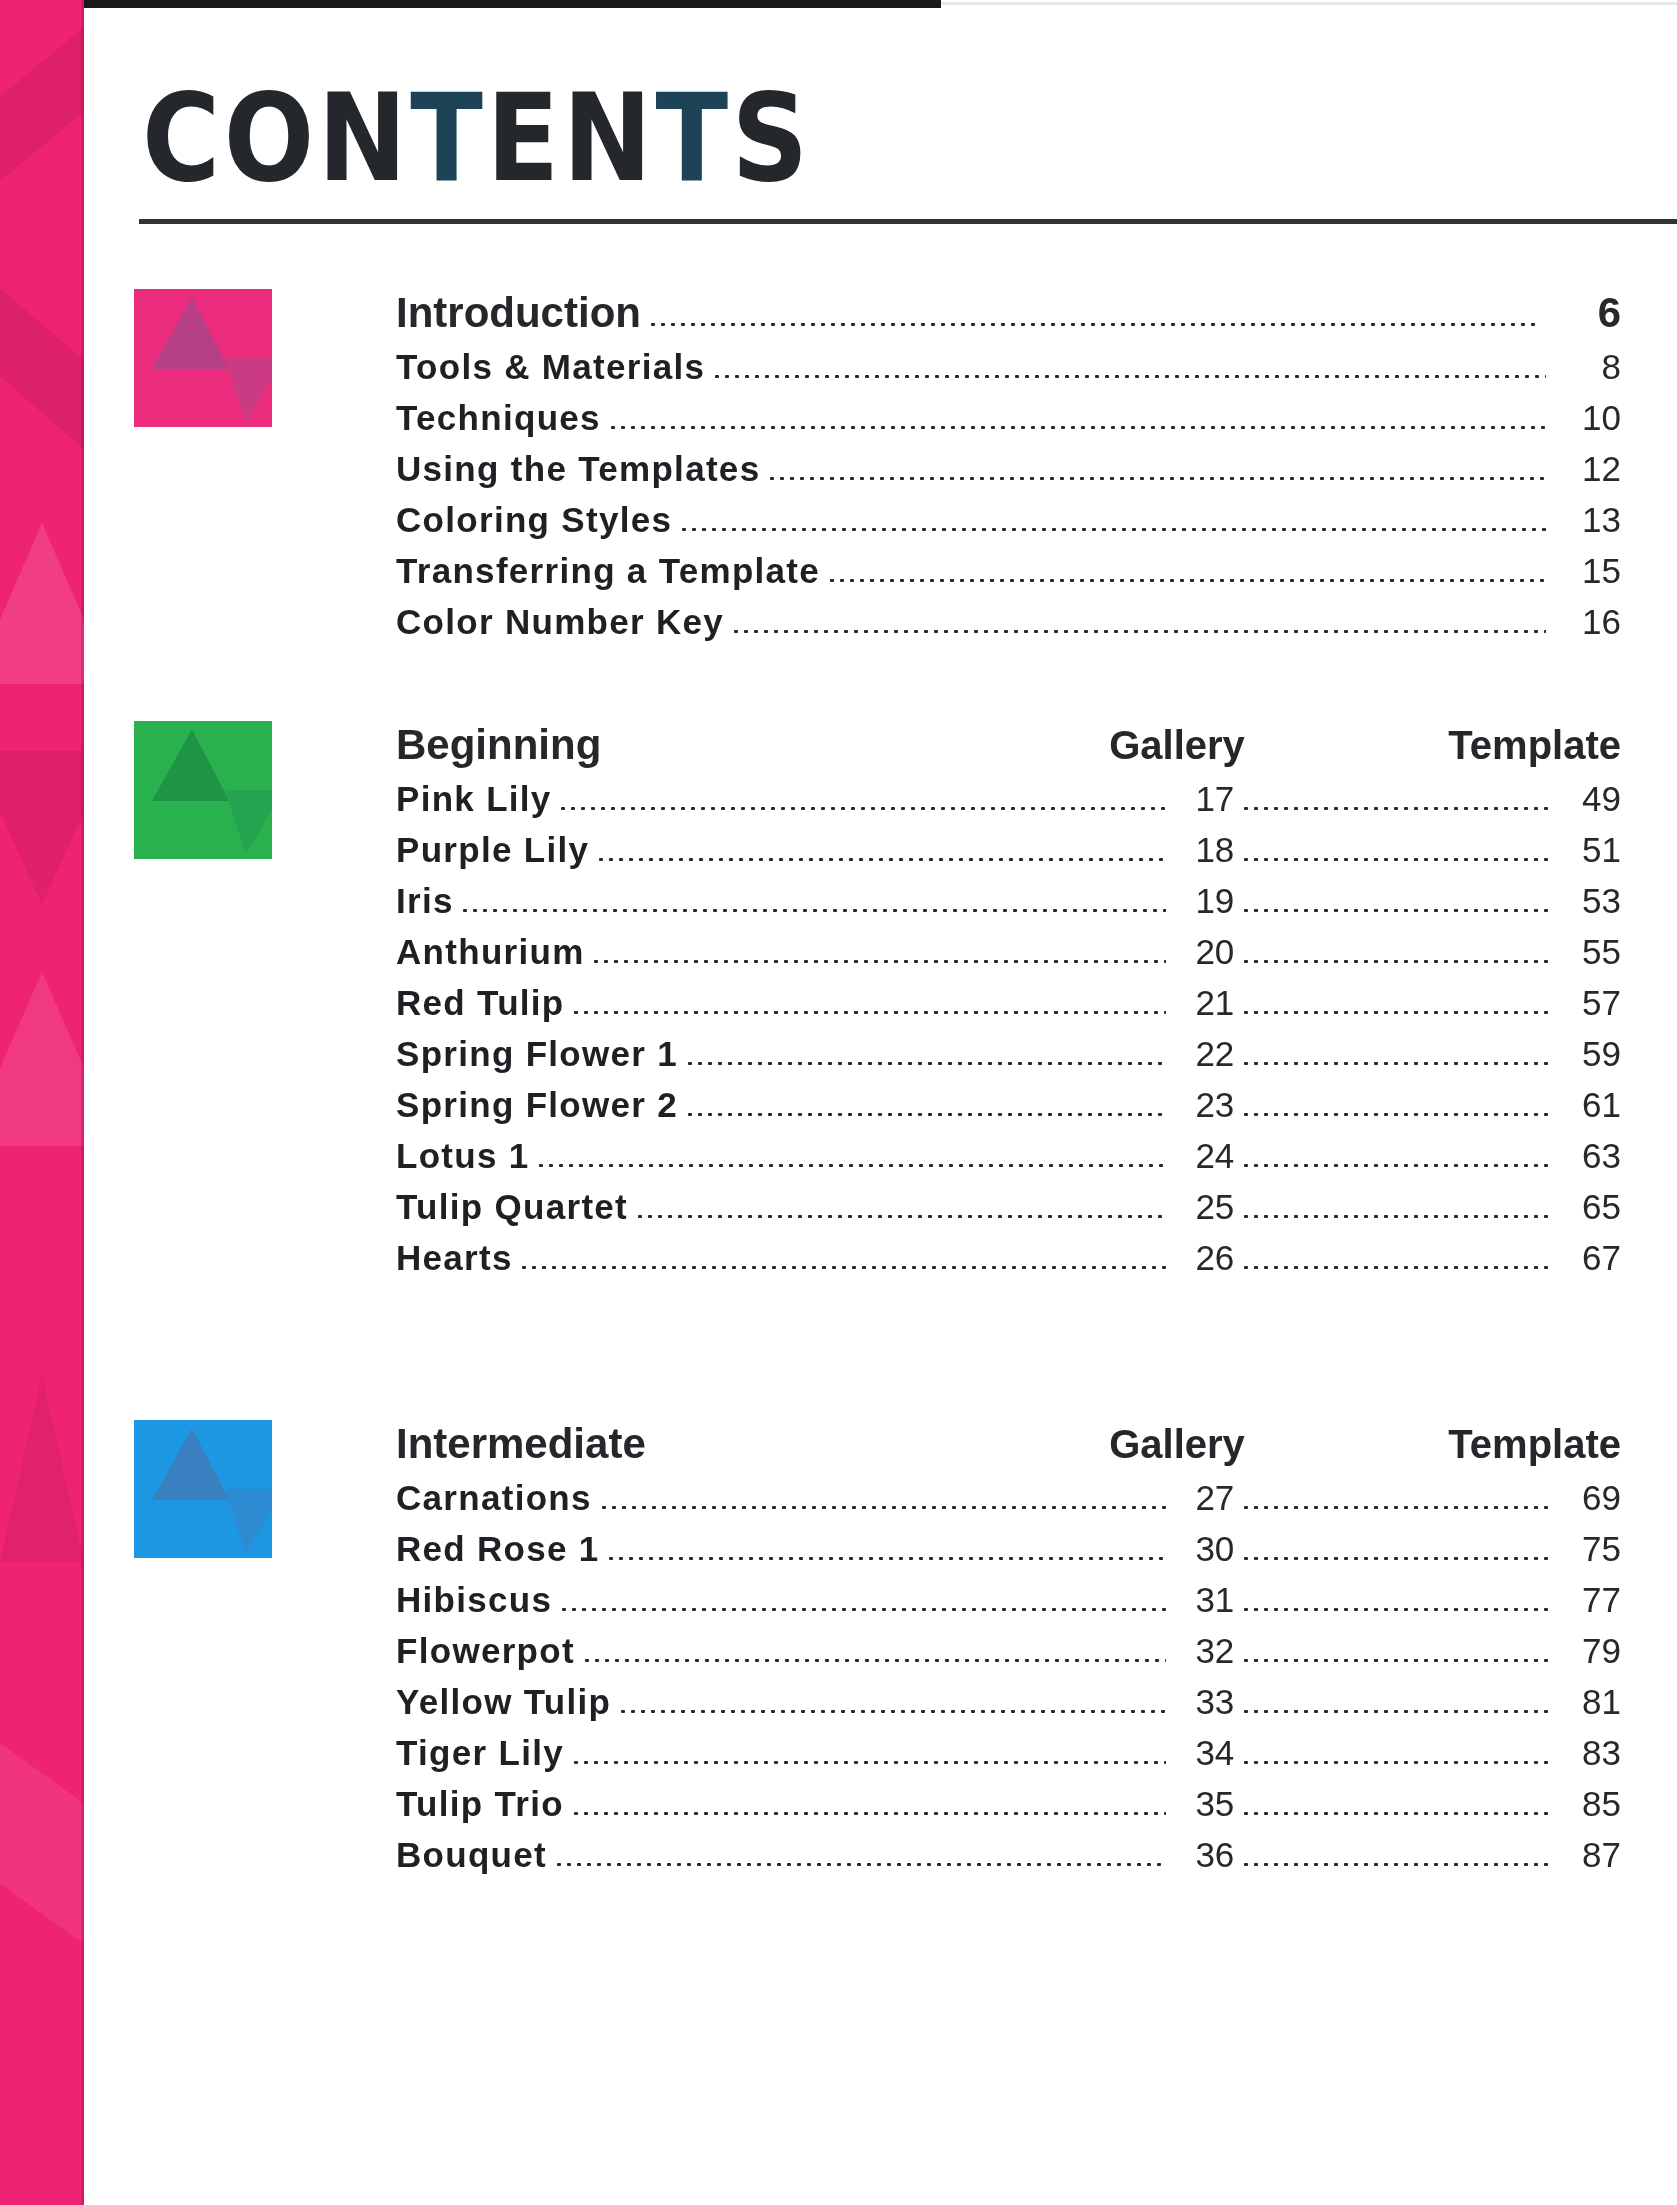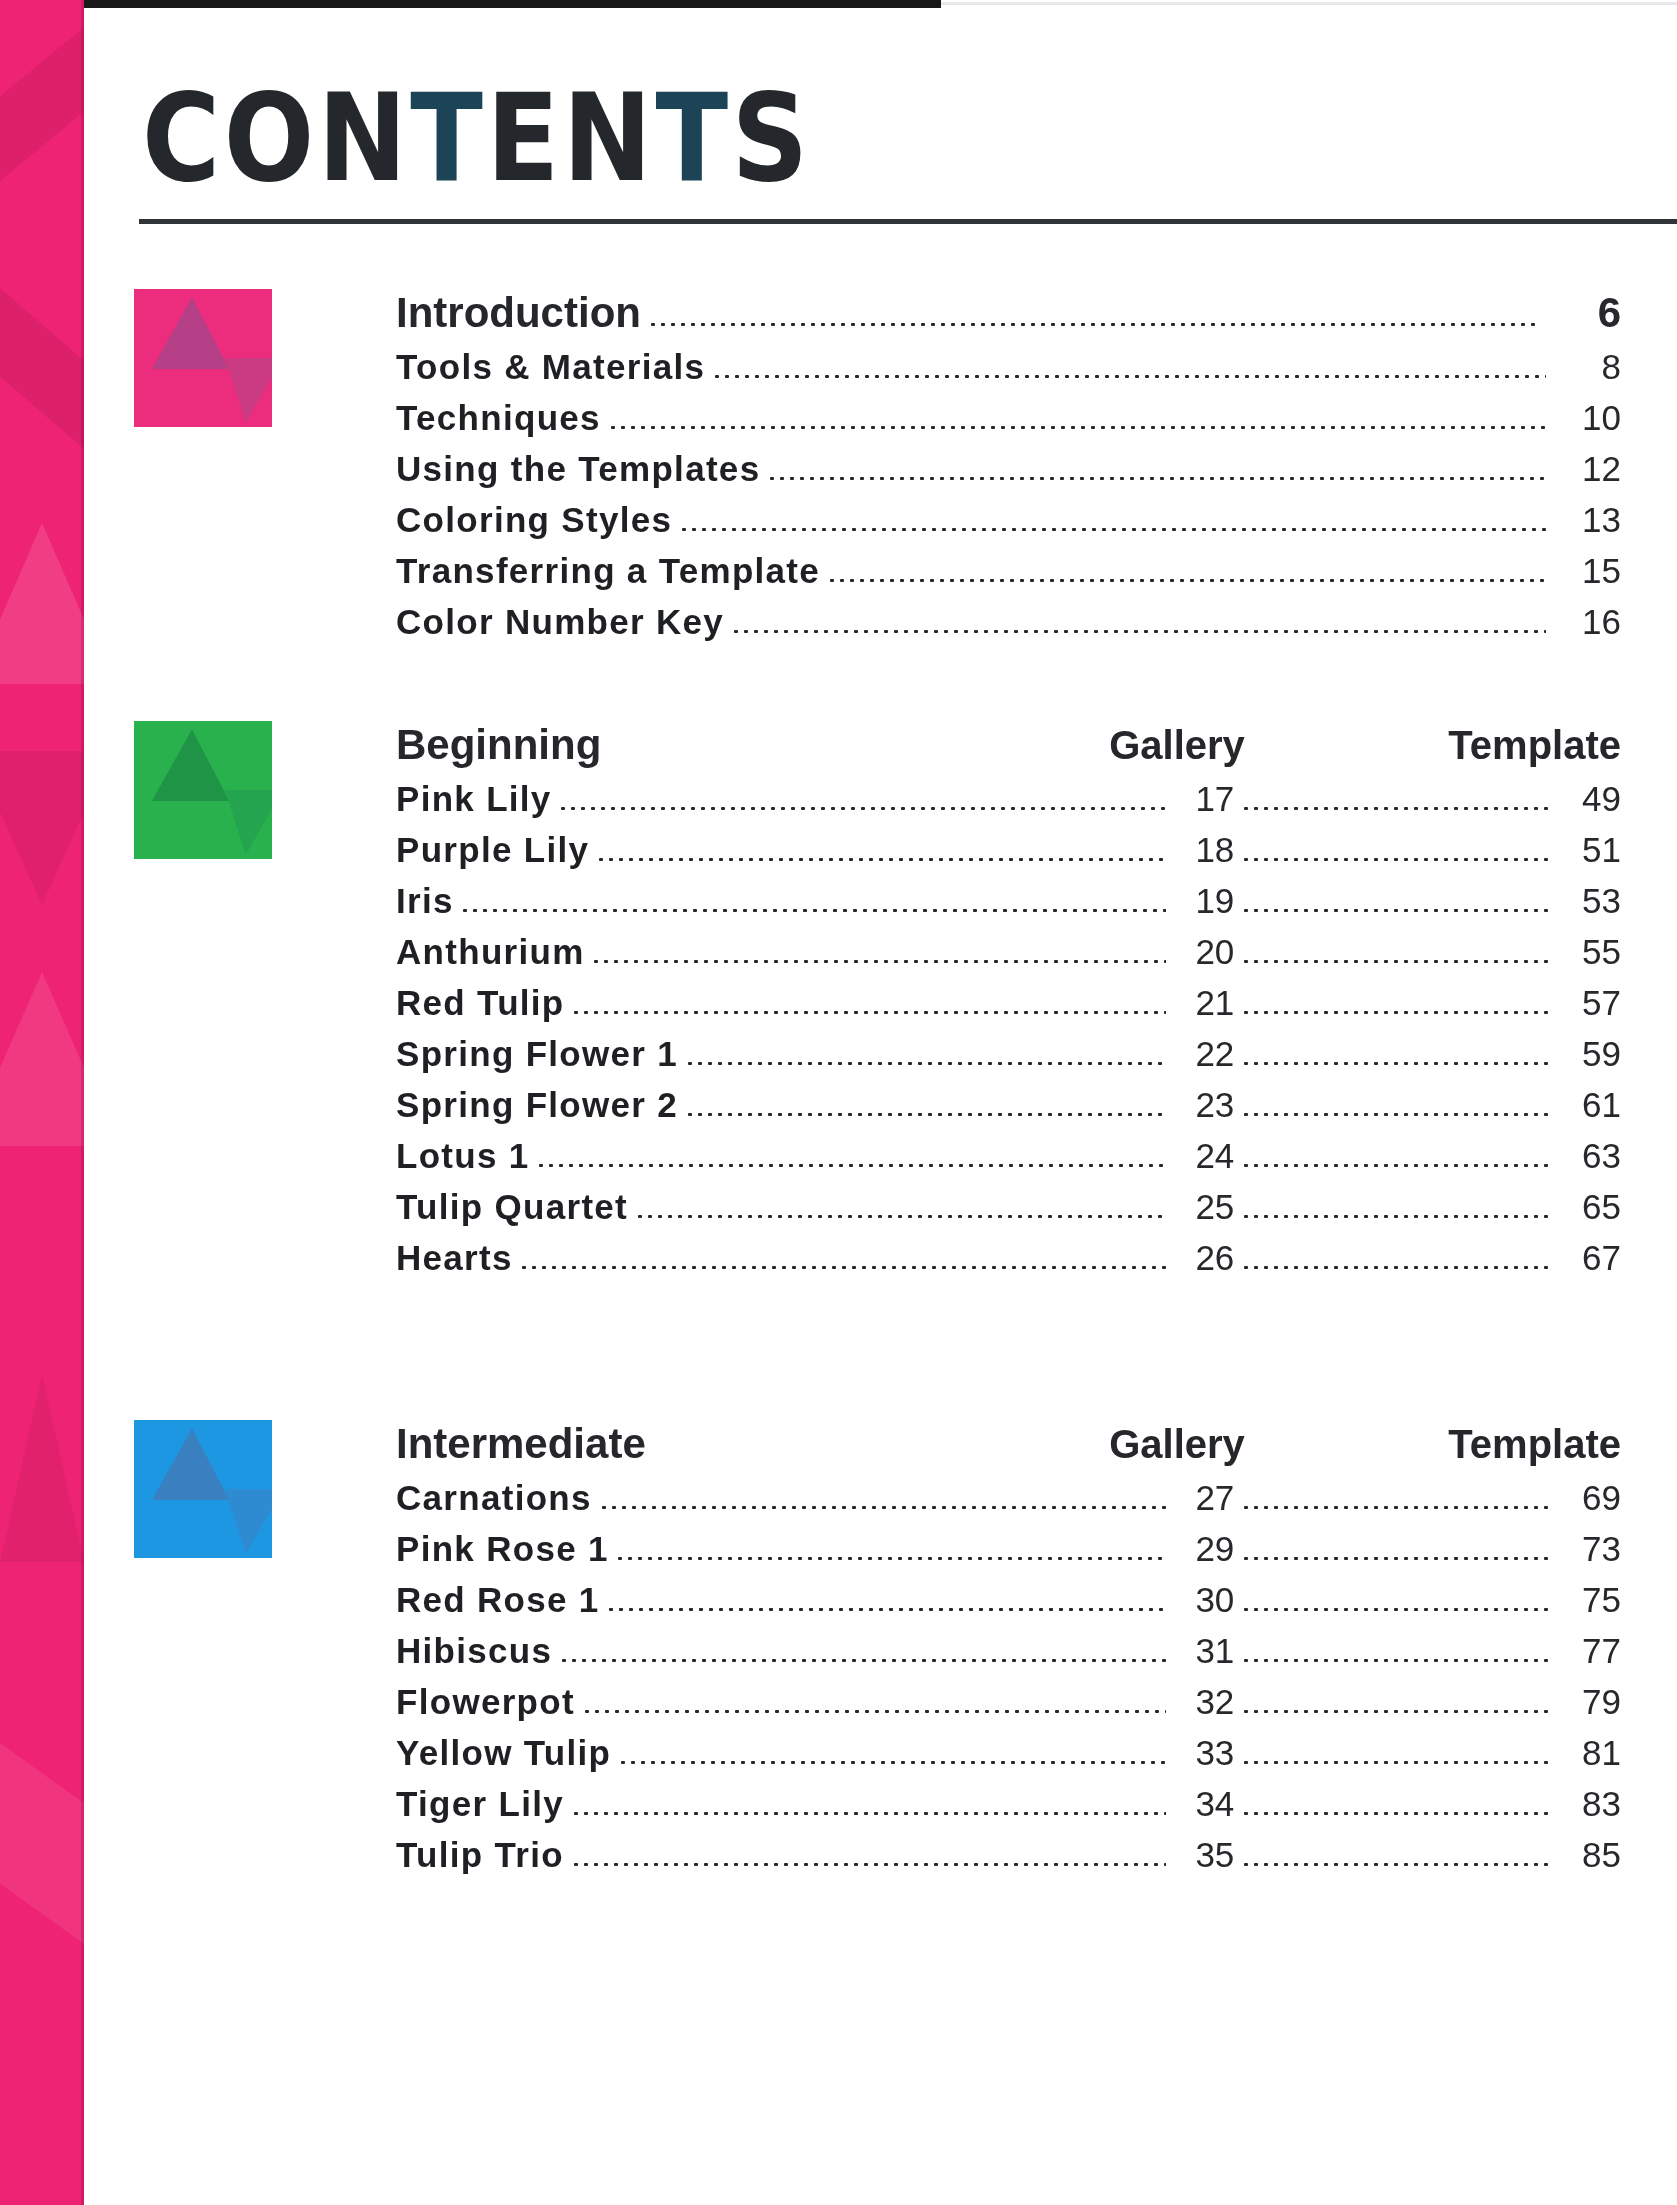--- a/index.html
+++ b/index.html
@@ -247,27 +247,20 @@
         <span class="col-head template">Template</span>
       </div>
       <div class="row">
         <span class="lbl">Carnations</span>
         <span class="dots"></span>
         <span class="num g">27</span>
         <span class="dots d2"></span>
         <span class="num t">69</span>
       </div>
       <div class="row">
-        <span class="lbl">Pink Rose 1</span>
-        <span class="dots"></span>
-        <span class="num g">29</span>
-        <span class="dots d2"></span>
-        <span class="num t">73</span>
-      </div>
-      <div class="row">
         <span class="lbl">Red Rose 1</span>
         <span class="dots"></span>
         <span class="num g">30</span>
         <span class="dots d2"></span>
         <span class="num t">75</span>
       </div>
       <div class="row">
         <span class="lbl">Hibiscus</span>
         <span class="dots"></span>
         <span class="num g">31</span>
@@ -295,17 +288,24 @@
         <span class="dots d2"></span>
         <span class="num t">83</span>
       </div>
       <div class="row">
         <span class="lbl">Tulip Trio</span>
         <span class="dots"></span>
         <span class="num g">35</span>
         <span class="dots d2"></span>
         <span class="num t">85</span>
       </div>
+      <div class="row">
+        <span class="lbl">Bouquet</span>
+        <span class="dots"></span>
+        <span class="num g">36</span>
+        <span class="dots d2"></span>
+        <span class="num t">87</span>
+      </div>
     </div>
   </div>
 
 </div>
 
 
 </body></html>

